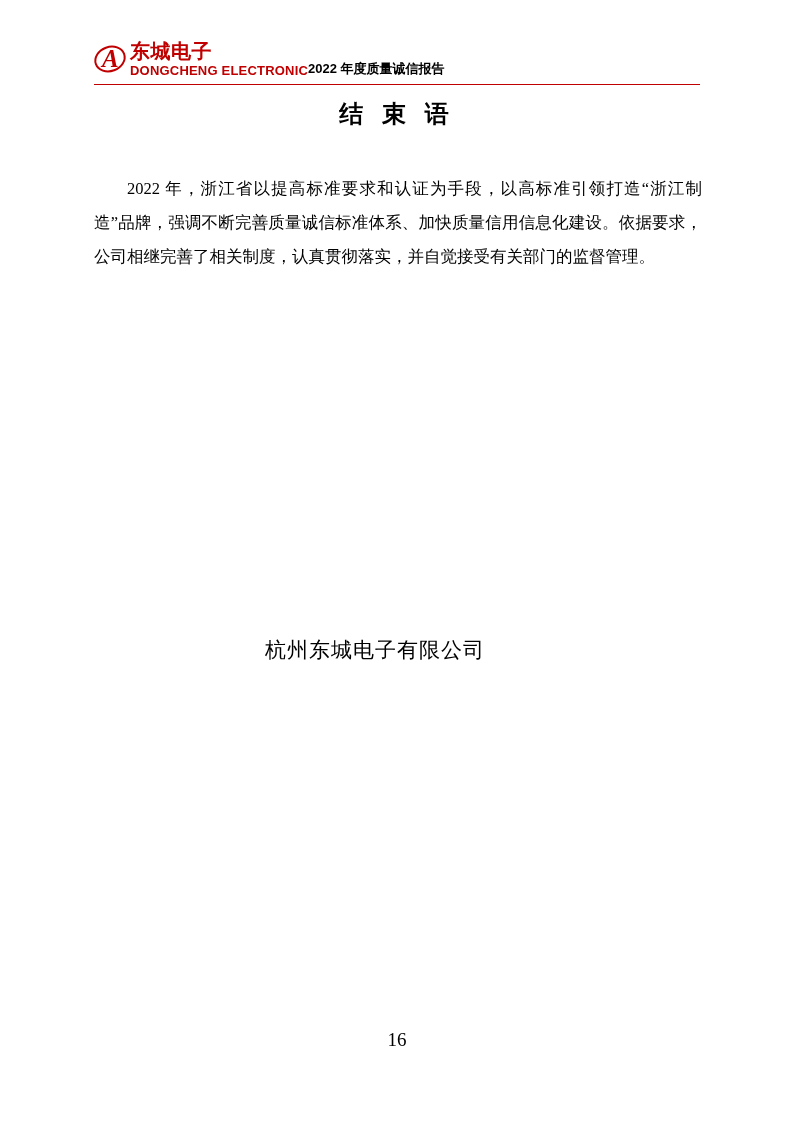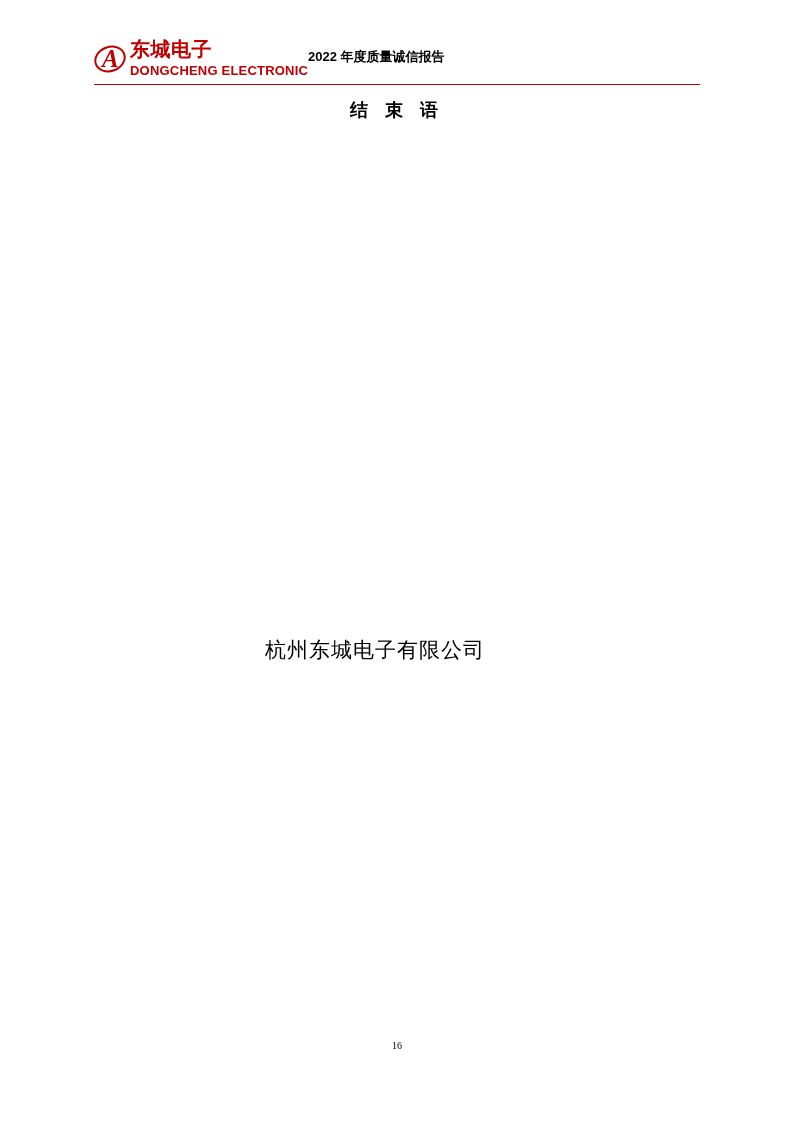--- a/index.html
+++ b/index.html
@@ -69,61 +69,61 @@
     color: #c00000;
     line-height: 28px;
   }
   .logo-text {
     display: flex;
     flex-direction: column;
     justify-content: flex-end;
     line-height: 1;
   }
   .logo-cn {
-    font-family: Liberation Mono, monospace;
+    font-family: Liberation Sans, sans-serif;
     font-weight: bold;
     font-size: 20px;
     color: #c00000;
     letter-spacing: 0.5px;
   }
   .logo-en {
     font-family: "Liberation Sans", sans-serif;
     font-weight: bold;
     font-size: 13px;
     color: #c00000;
     letter-spacing: 0.2px;
     margin-top: 3px;
   }
   .header-title {
     font-family: "Liberation Sans", sans-serif;
     font-weight: bold;
     font-size: 13px;
     color: #000000;
     margin-left: 0px;
-    margin-bottom: 16px;
+    margin-bottom: 4px;
     white-space: nowrap;
   }
   .header-rule {
     position: absolute;
     left: 0;
     right: 0;
     top: 48px;
     border-top: 1.5px solid #c00000;
   }
 
   
   .doc-title {
     position: absolute;
     top: 98px;
     left: 0;
     width: 794px;
     text-align: center;
     font-family: "Liberation Sans", sans-serif;
     font-weight: bold;
-    font-size: 18px;
+    font-size: 24px;
     letter-spacing: 6px;
     color: #000000;
   }
 
   
   .body-text {
     position: absolute;
     top: 172px;
     left: 94px;
     width: 608px;
@@ -163,21 +163,21 @@
   }
 
   
   .footer {
     position: absolute;
     bottom: 72px;
     left: 0;
     width: 794px;
     text-align: center;
     font-family: "Liberation Serif", serif;
-    font-size: 10px;
+    font-size: 19px;
     color: #000000;
   }
 </style>
 </head>
 <body>
 
 <div class="page">
 
   <div class="header">
     <div class="header-inner">
@@ -192,20 +192,21 @@
         </div>
       </div>
       <div class="header-title">2022 年度质量诚信报告</div>
     </div>
     <div class="header-rule"></div>
   </div>
 
   <div class="doc-title">结 束 语</div>
 
   <div class="body-text">
+    <p class="para">2022 年，浙江省以提高标准要求和认证为手段，以高标准引领打造“浙江制造”品牌，强调不断完善质量诚信标准体系、加快质量信用信息化建设。依据要求，公司相继完善了相关制度，认真贯彻落实，并自觉接受有关部门的监督管理。</p>
   </div>
 
   <div class="signature">
     <div class="sign-company">杭州东城电子有限公司</div>
   </div>
 
   <div class="footer">16</div>
 
 </div>
 

